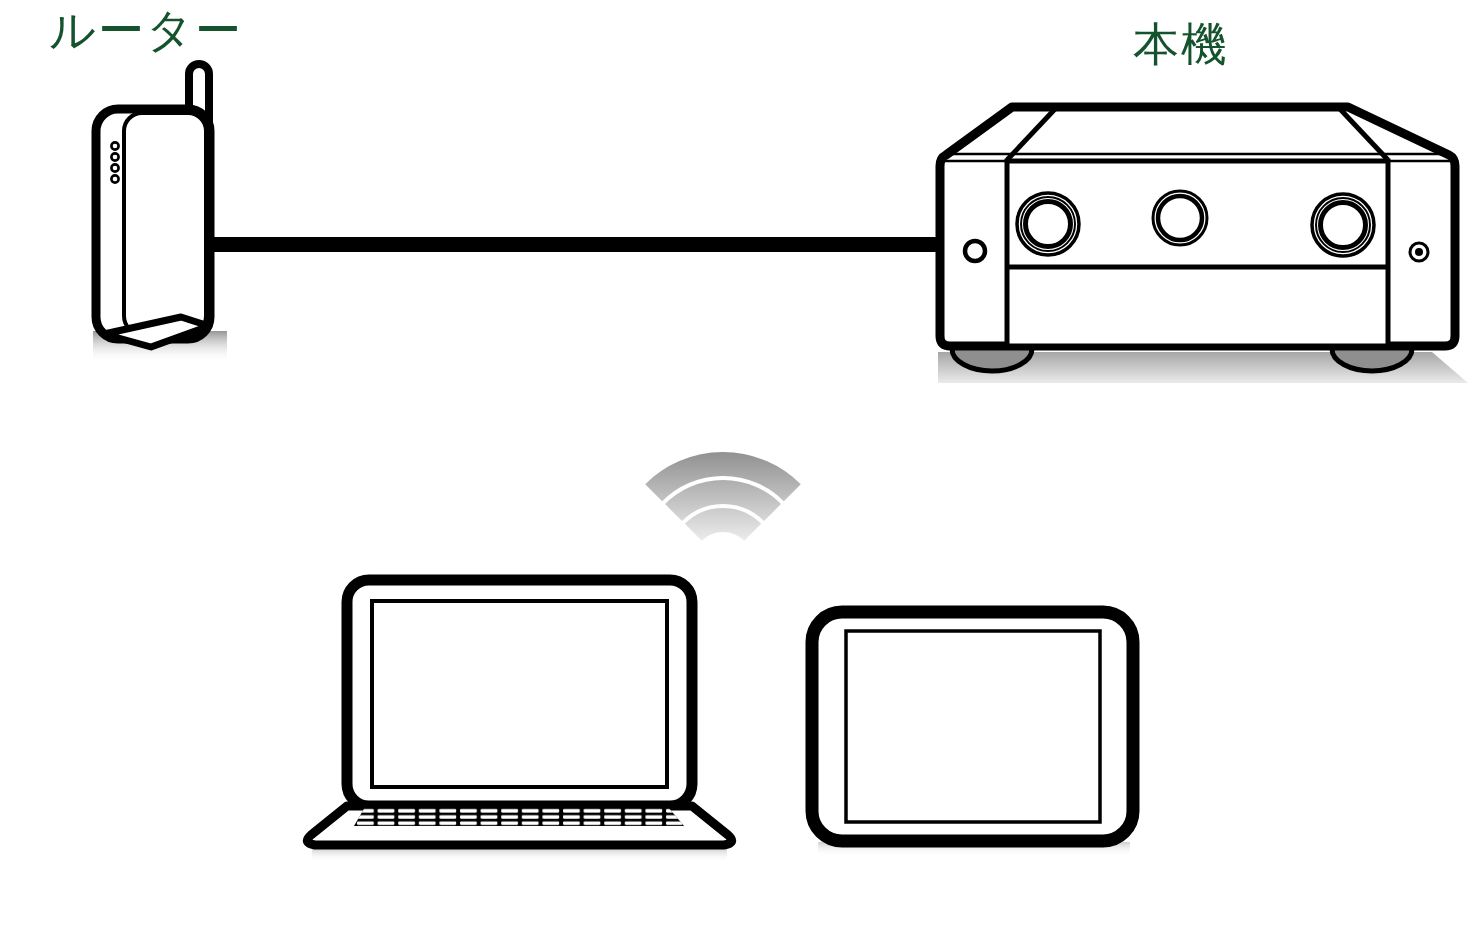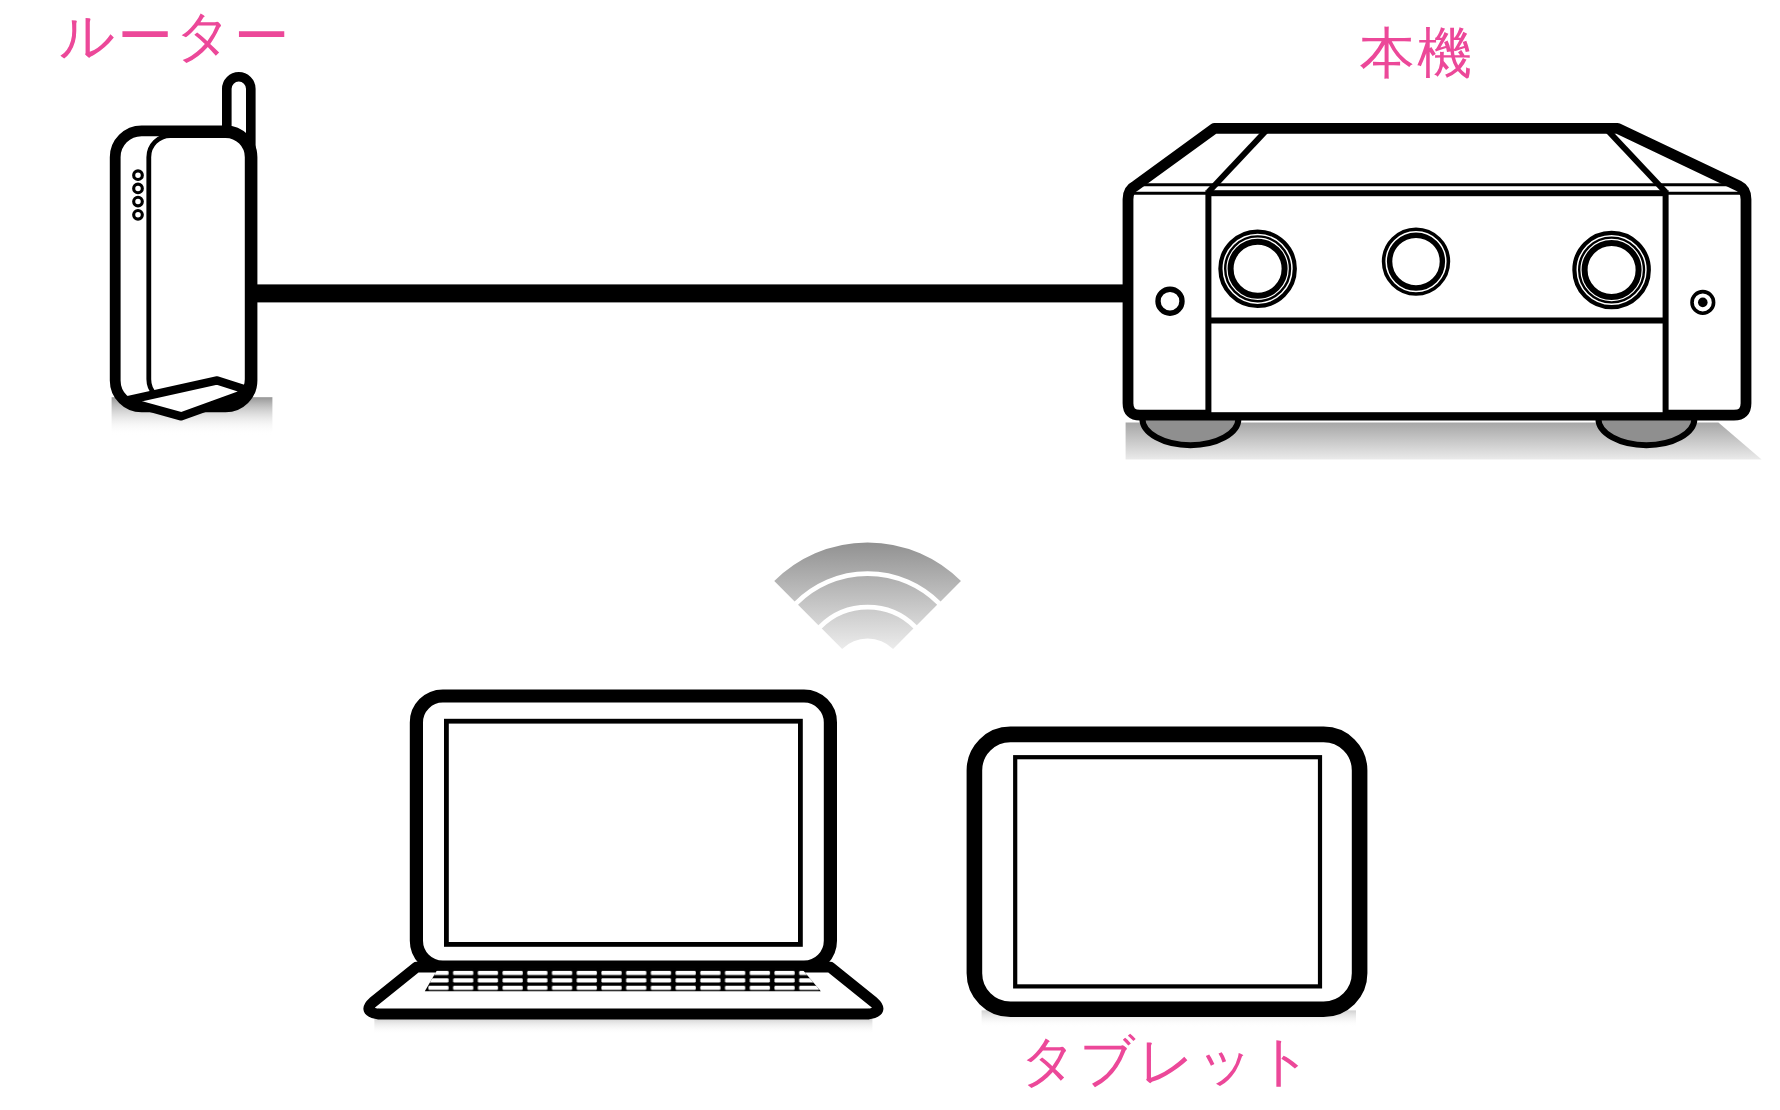--- a/index.html
+++ b/index.html
@@ -13,21 +13,21 @@
   }
   .art {
     position: absolute;
     left: 0; top: 0;
   }
   .label {
     position: absolute;
     transform: translateX(-50%);
     font-size: 46px;
     font-weight: 500;
-    color: #ec4899;
+    color: #14532d;
     white-space: nowrap;
     letter-spacing: 2px;
     text-align: right;
   }
   .label-router   { left: 146px;  top: 0px;  }
   .label-receiver { left: 1181px; top: 14px; }
   .label-pc       { left: 504px;  top: 854px; }
   .label-tablet   { left: 973px;  top: 854px; }
 </style>
 </head>
@@ -127,15 +127,14 @@
 
     <g>
       <rect x="818" y="842" width="312" height="14" fill="url(#fadeShadow)" opacity="0.45"></rect>
       <rect x="812" y="612" width="321" height="229" rx="30" fill="#ffffff" stroke="#000000" stroke-width="13"></rect>
       <rect x="846" y="631" width="254" height="191" fill="#ffffff" stroke="#000000" stroke-width="3.5"></rect>
     </g>
   </svg>
 
   <div class="label label-router">ルーター</div>
   <div class="label label-receiver">本機</div>
-  <div class="label label-tablet">タブレット</div>
 
 </div>
 
 </body></html>

